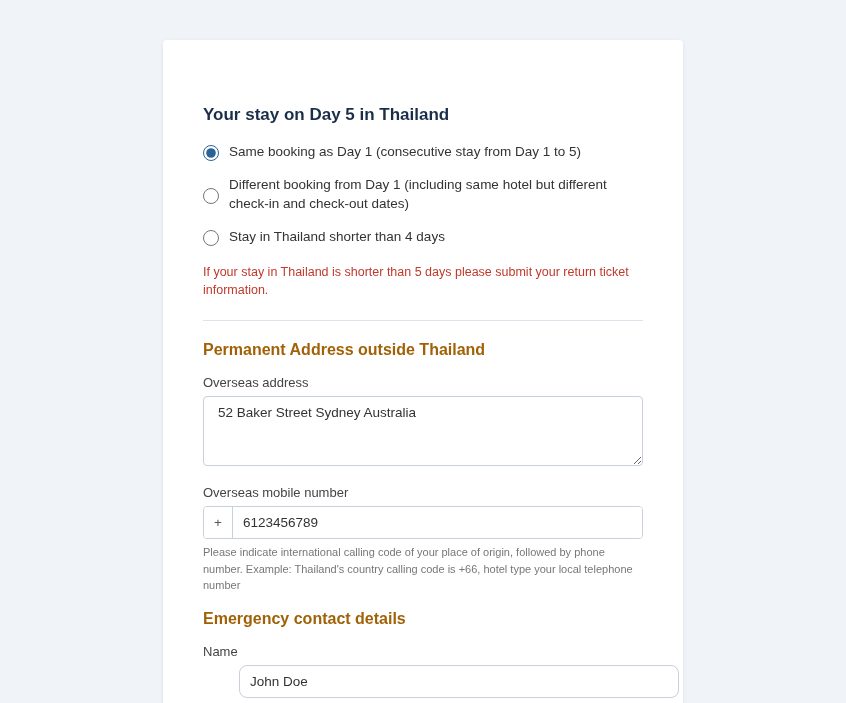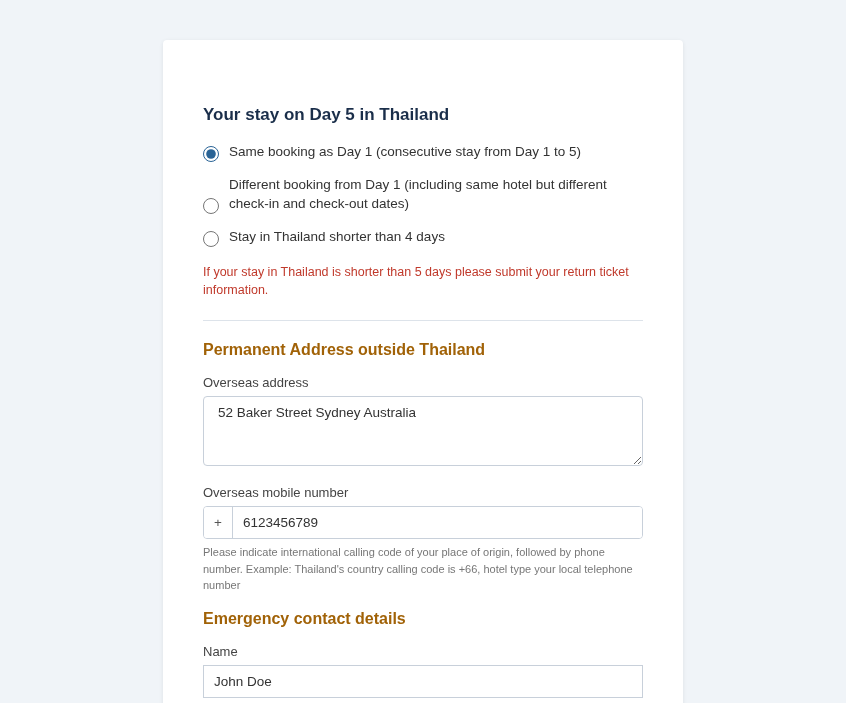--- a/index.html
+++ b/index.html
@@ -45,21 +45,21 @@
 
     .radio-group {
       display: flex;
       flex-direction: column;
       gap: 14px;
       margin-bottom: 16px;
     }
 
     .radio-item {
       display: flex;
-      align-items: flex-end;
+      align-items: center;
       gap: 10px;
       cursor: pointer;
     }
 
     .radio-item input[type="radio"] {
       margin-top: 2px;
       accent-color: #2a6496;
       width: 16px;
       height: 16px;
       flex-shrink: 0;
@@ -156,26 +156,27 @@
     .hint-text {
       font-size: 11px;
       color: #777;
       margin-top: 5px;
       line-height: 1.5;
     }
 
     .name-input {
       width: 100%;
       border: 1px solid #c8d0da;
-      border-radius: 0;
+      border-radius: 8px;
       padding: 8px 10px;
       font-size: 13.5px;
       color: #333;
       outline: none;
       font-family: inherit;
+      margin-left: 36px;
     }
   </style>
 </head>
 <body>
 
 <div class="page-container">
   <div class="card">
 
     <div>
       <h2 class="section-title">Your stay on Day 5 in Thailand</h2>

